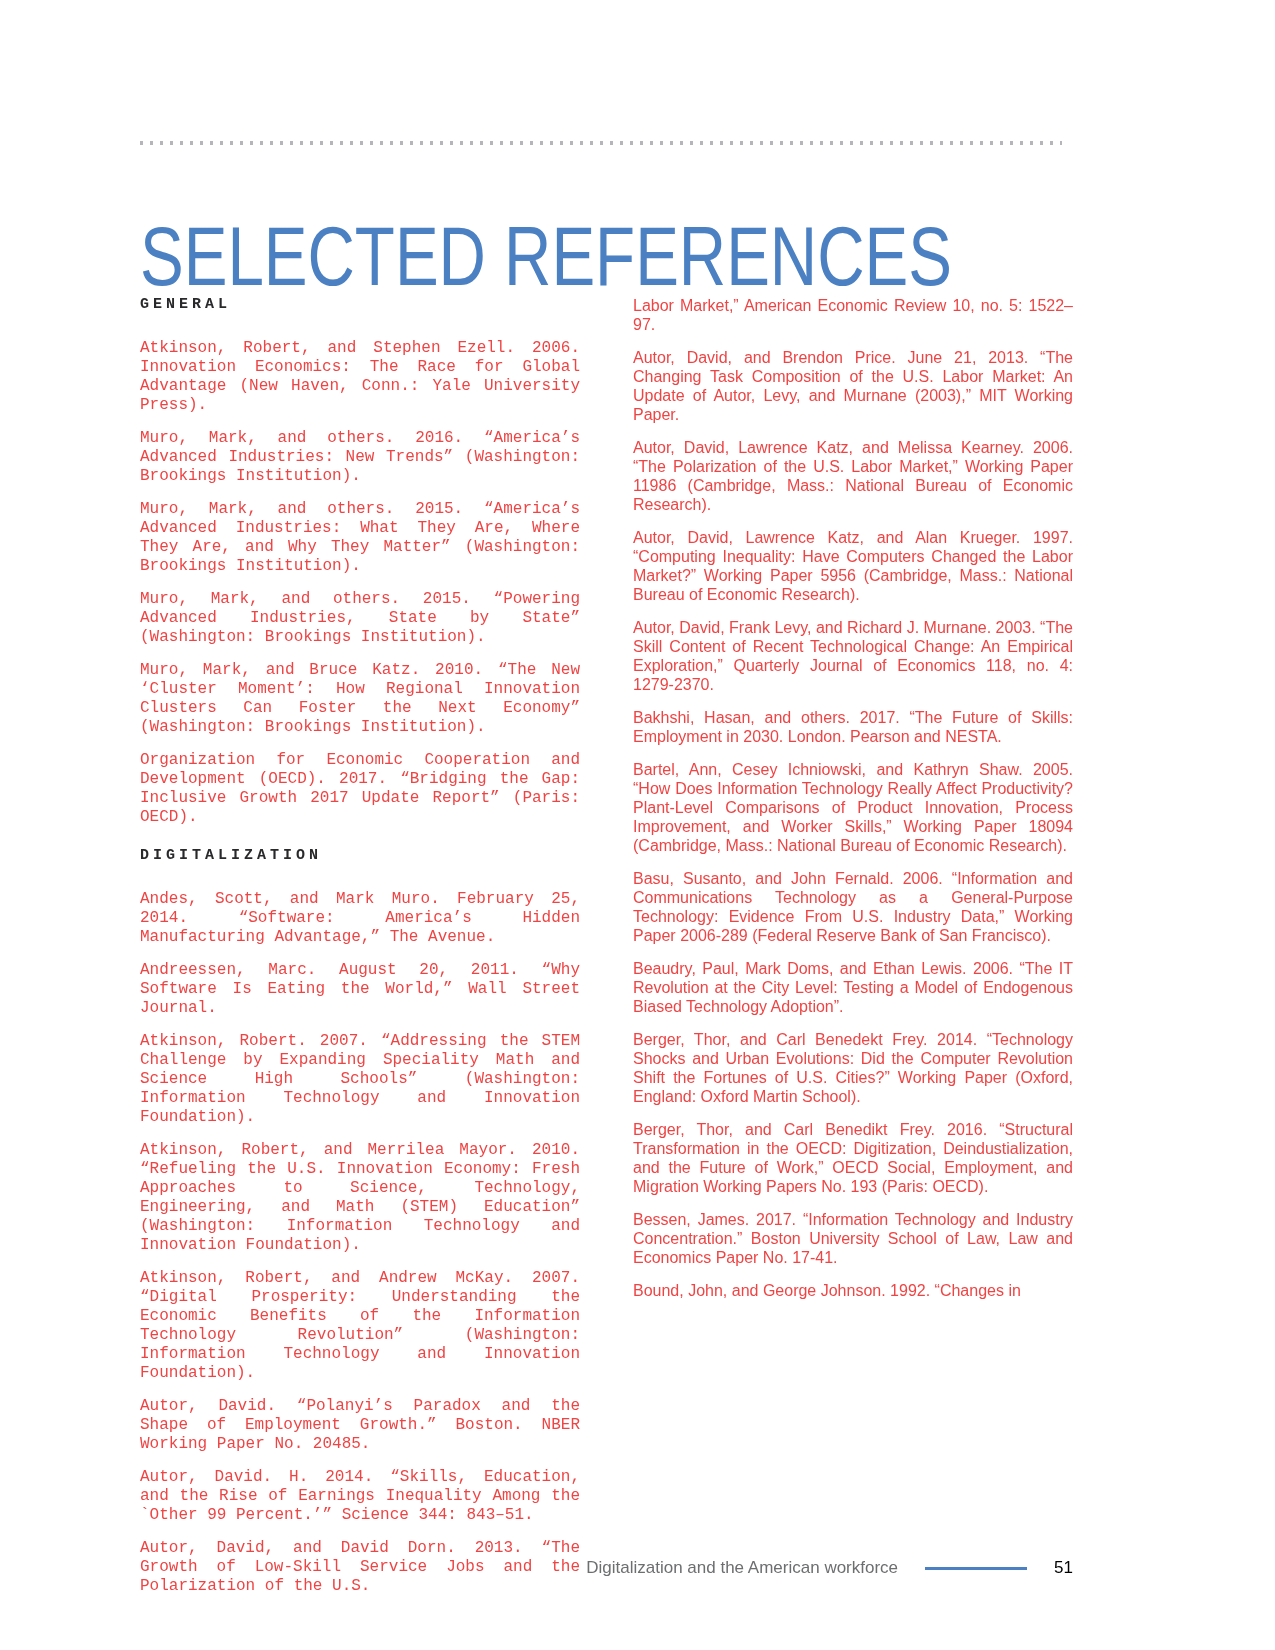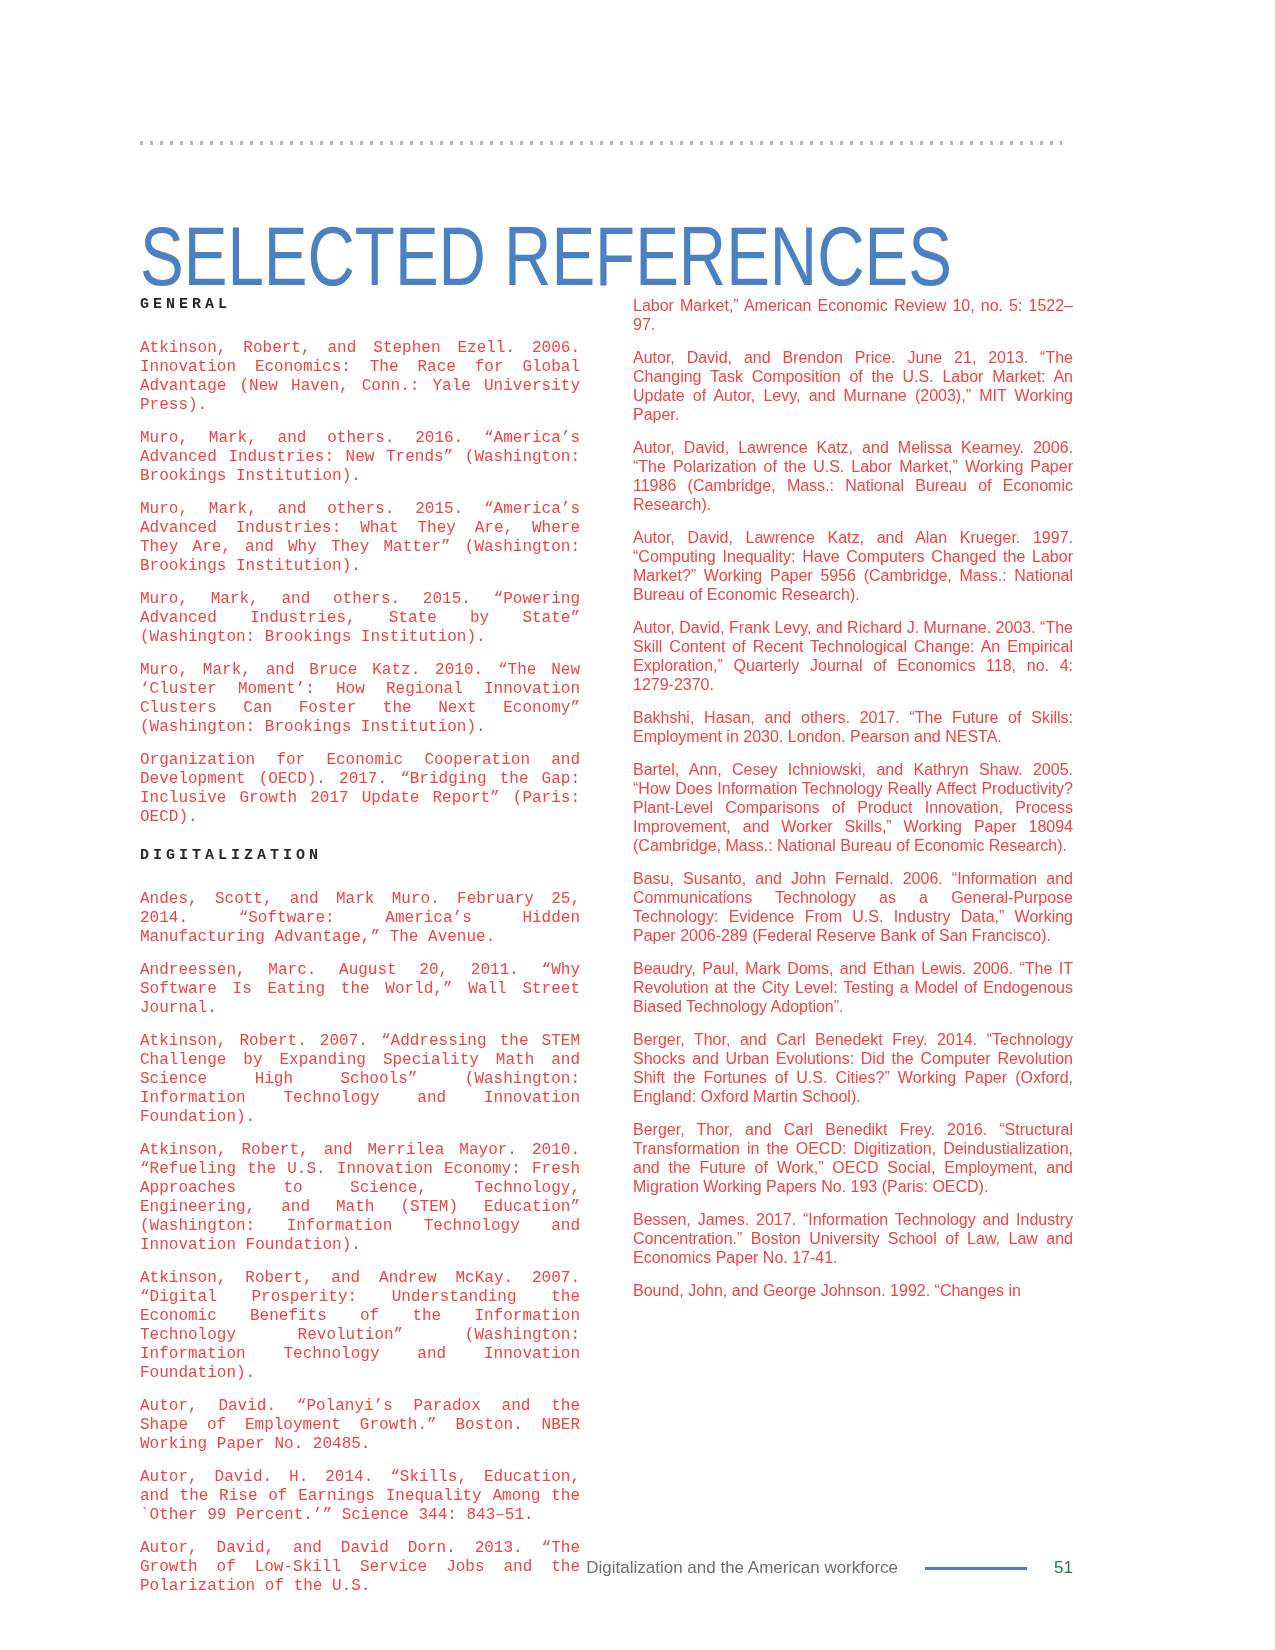--- a/index.html
+++ b/index.html
@@ -77,21 +77,21 @@
     color: #6d6e70;
     white-space: nowrap;
   }
   .footer-divider-line {
     width: 102px;
     height: 3px;
     background: #4b80c3;
   }
   .page-number {
     font-size: 17px;
-    color: #15803d;
+    color: #000000;
   }
 </style>
 </head>
 <body>
 
 <div class="page">
 
   <div class="dotted-rule"></div>
 
   <h1 class="page-title">SELECTED REFERENCES</h1>

